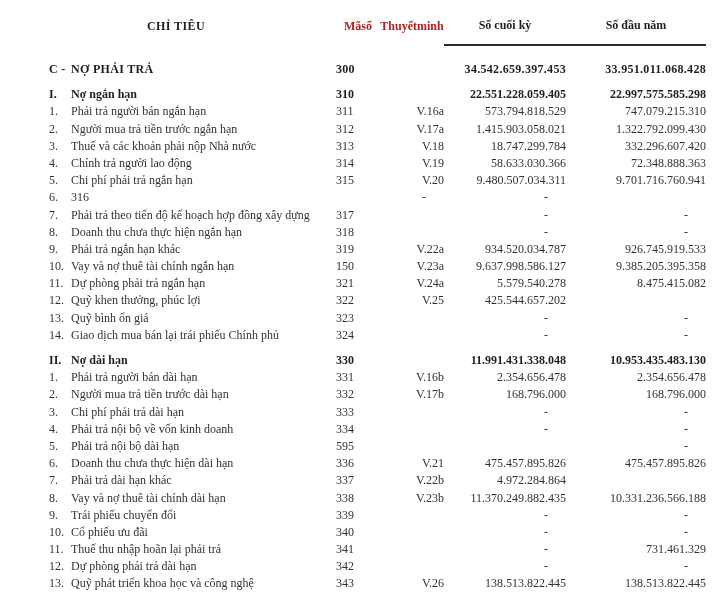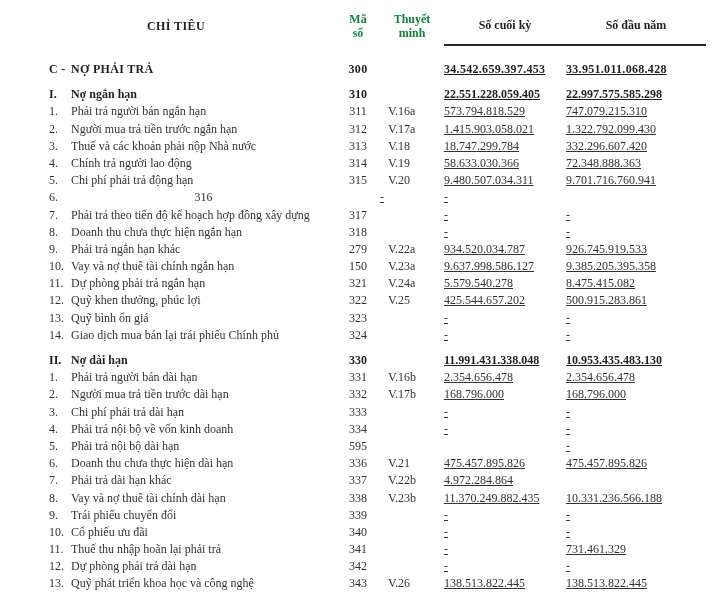--- a/index.html
+++ b/index.html
@@ -34,50 +34,49 @@
     grid-column: 1 / 3;
     display: flex;
     align-items: center;
     justify-content: center;
     font-weight: bold;
     color: #1f1f1f;
     letter-spacing: 0.4px;
   }
   .h-code, .h-note {
     display: flex;
-    flex-direction: column;
+    flex-direction: row;
     align-items: center;
     justify-content: center;
     line-height: 14px;
     font-weight: bold;
-    color: #15803d;
+    color: #b91c1c;
   }
   .h-end, .h-begin {
     display: flex;
     align-items: center;
     justify-content: center;
     font-weight: bold;
     color: #1f1f1f;
     border-bottom: 2px solid #2a2a2a;
   }
   
   .row {
     height: 17.2px;
     line-height: 17.2px;
     white-space: nowrap;
   }
   .c-num   { padding-left: 33px; box-sizing: border-box; }
   .c-label { overflow: hidden; }
-  .c-code  { text-align: center; }
-  .c-note  { text-align: left; padding-left: 8px; box-sizing: border-box; }
+  .c-code  { text-align: left; }
+  .c-note  { text-align: right; padding-left: 8px; box-sizing: border-box; }
   .c-end, .c-begin {
-    text-align: left;
+    text-align: right;
     font-variant-numeric: tabular-nums;
     box-sizing: border-box;
-    text-decoration: underline;
   }
   .c-end.dash, .c-begin.dash { padding-right: 18px; }
   .row.section {
     font-weight: bold;
     color: #1f1f1f;
     margin-top: 15px;
     margin-bottom: 7px;
     letter-spacing: 0.3px;
   }
   .row.group {
@@ -149,21 +148,21 @@
       <div class="grid row item">
     <span class="c-num">4.</span>
     <span class="c-label">Chính trả người lao động</span>
     <span class="c-code">314</span>
     <span class="c-note">V.19</span>
     <span class="c-end">58.633.030.366</span>
     <span class="c-begin">72.348.888.363</span>
   </div>
       <div class="grid row item">
     <span class="c-num">5.</span>
-    <span class="c-label">Chi phí phải trả động hạn</span>
+    <span class="c-label">Chi phí phải trả ngắn hạn</span>
     <span class="c-code">315</span>
     <span class="c-note">V.20</span>
     <span class="c-end">9.480.507.034.311</span>
     <span class="c-begin">9.701.716.760.941</span>
   </div>
       <div class="grid row item">
     <span class="c-num">6.</span>
     <span class="c-code">316</span>
     <span class="c-note"></span>
     <span class="c-end dash">-</span>
@@ -181,21 +180,21 @@
     <span class="c-num">8.</span>
     <span class="c-label">Doanh thu chưa thực hiện ngắn hạn</span>
     <span class="c-code">318</span>
     <span class="c-note"></span>
     <span class="c-end dash">-</span>
     <span class="c-begin dash">-</span>
   </div>
       <div class="grid row item">
     <span class="c-num">9.</span>
     <span class="c-label">Phải trả ngắn hạn khác</span>
-    <span class="c-code">279</span>
+    <span class="c-code">319</span>
     <span class="c-note">V.22a</span>
     <span class="c-end">934.520.034.787</span>
     <span class="c-begin">926.745.919.533</span>
   </div>
       <div class="grid row item">
     <span class="c-num">10.</span>
     <span class="c-label">Vay và nợ thuê tài chính ngắn hạn</span>
     <span class="c-code">150</span>
     <span class="c-note">V.23a</span>
     <span class="c-end">9.637.998.586.127</span>
@@ -208,21 +207,20 @@
     <span class="c-note">V.24a</span>
     <span class="c-end">5.579.540.278</span>
     <span class="c-begin">8.475.415.082</span>
   </div>
       <div class="grid row item">
     <span class="c-num">12.</span>
     <span class="c-label">Quỹ khen thưởng, phúc lợi</span>
     <span class="c-code">322</span>
     <span class="c-note">V.25</span>
     <span class="c-end">425.544.657.202</span>
-    <span class="c-begin">500.915.283.861</span>
   </div>
       <div class="grid row item">
     <span class="c-num">13.</span>
     <span class="c-label">Quỹ bình ổn giá</span>
     <span class="c-code">323</span>
     <span class="c-note"></span>
     <span class="c-end dash">-</span>
     <span class="c-begin dash">-</span>
   </div>
       <div class="grid row item">

